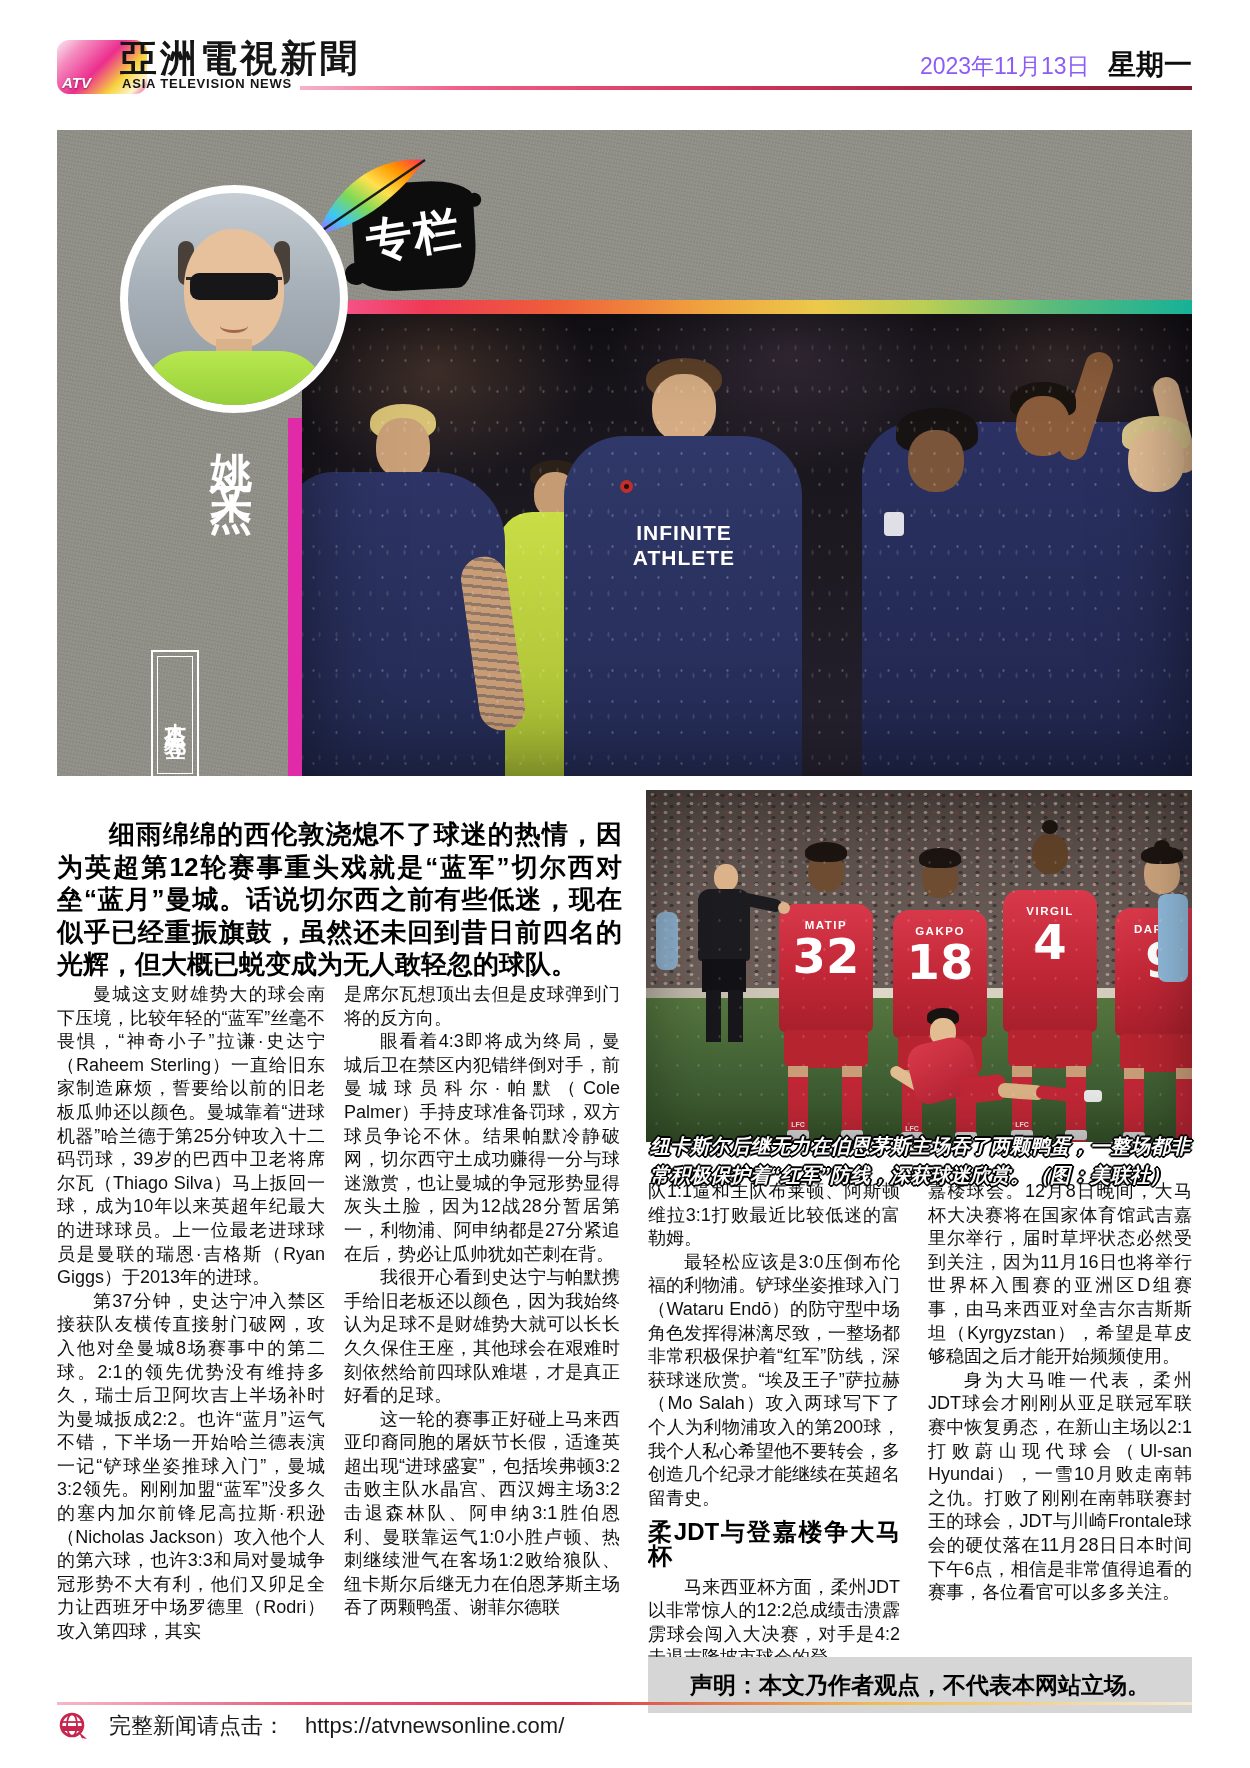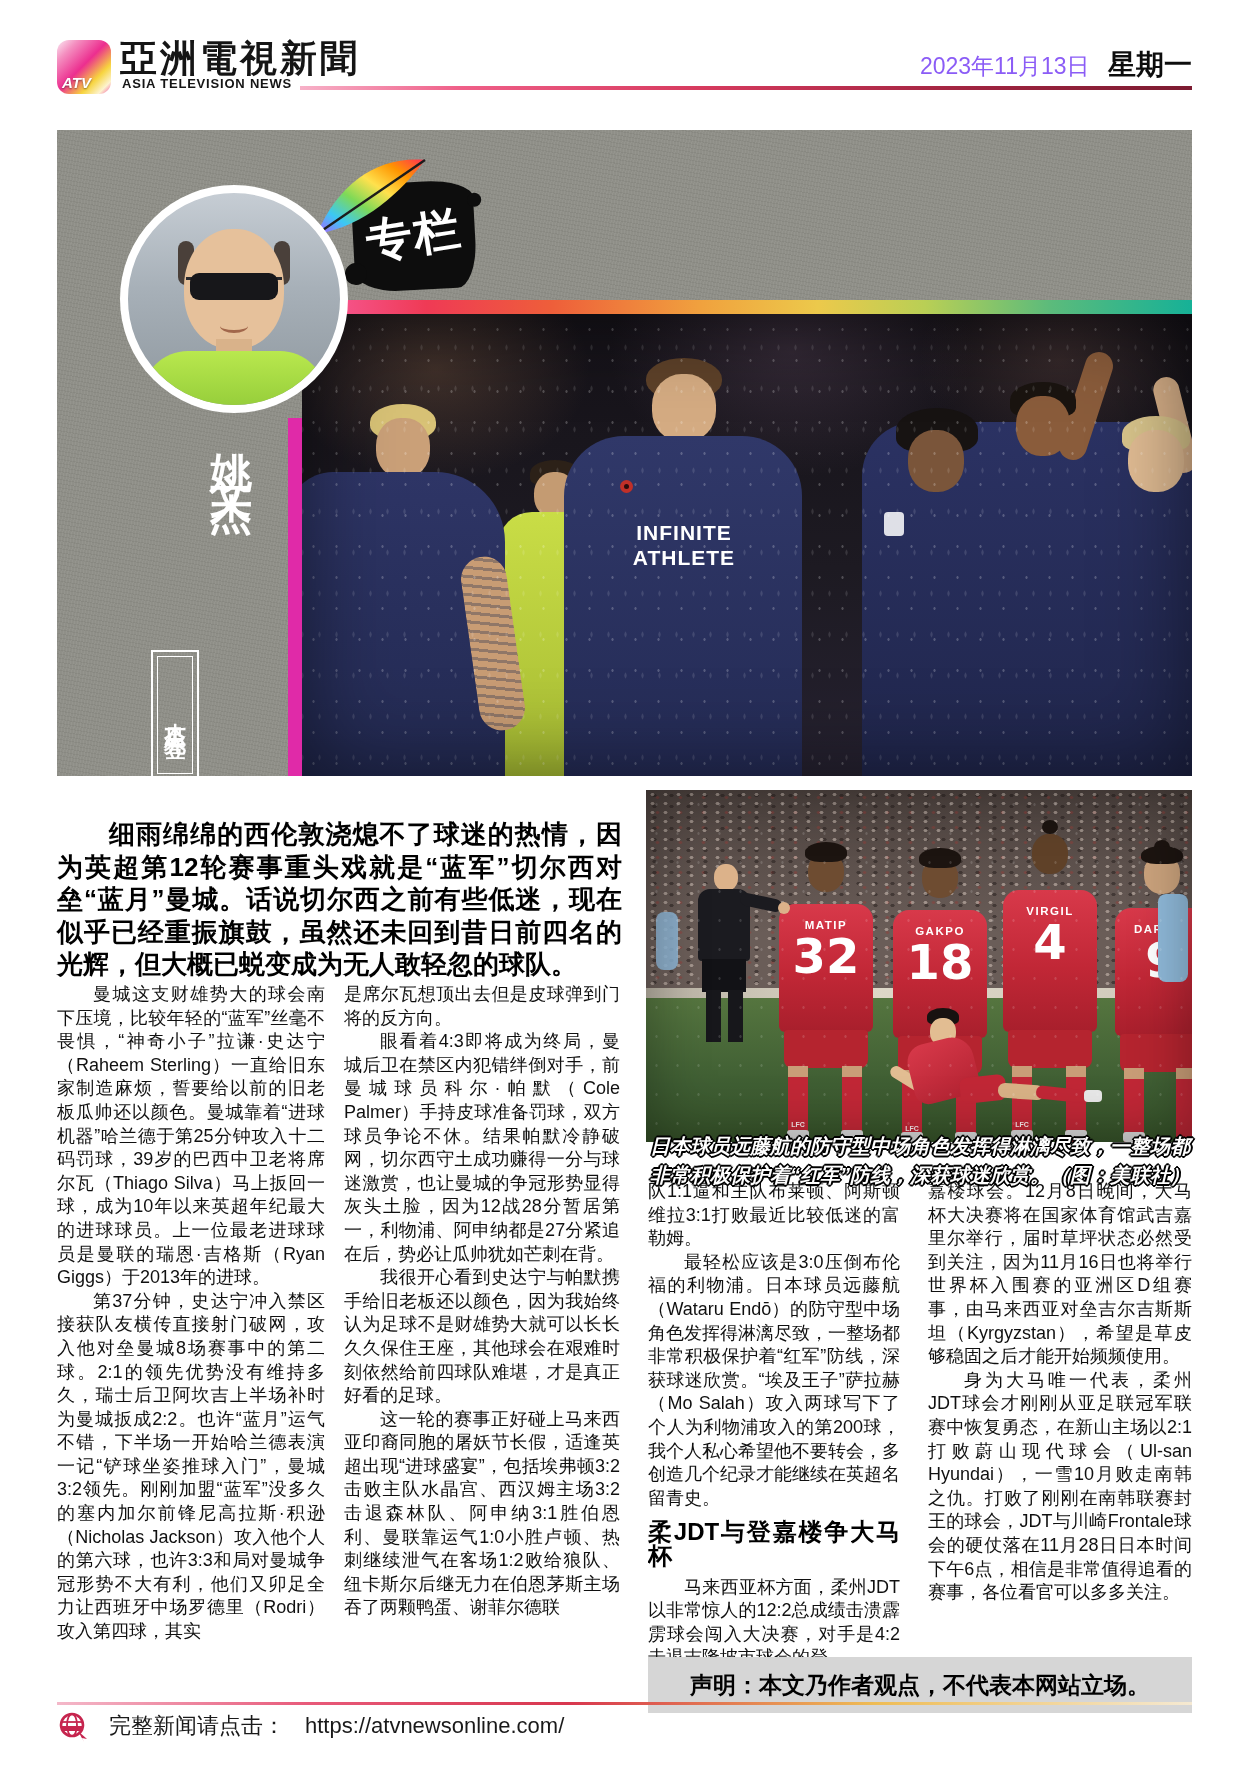--- a/index.html
+++ b/index.html
@@ -2,21 +2,21 @@
 <html><head>
 <meta charset="utf-8">
 <style>
   html,body{margin:0;padding:0;background:#e9e9e9;}
   #page{position:relative;width:1250px;height:1768px;background:#fff;margin:0 auto;overflow:hidden;
         font-family:"Liberation Sans",sans-serif;color:#111;}
   .abs{position:absolute;}
 
   
   #logo{left:57px;top:40px;width:54px;height:54px;border-radius:12px;
-    background:linear-gradient(135deg,#fbeaf3 0%,#f48fc0 20%,#ec2e8f 48%,#f7d43e 72%,#fdf3cf 88%,#ef4f9f 100%);}
+    background:linear-gradient(135deg,#fbeaf3 0%,#f48fc0 20%,#ec2e8f 48%,#f7d43e 72%,#fdf3cf 88%,#ef4f9f 100%);padding-left:36px;}
   #logo span{position:absolute;left:5px;bottom:3px;color:#fff;font-weight:bold;font-size:15px;
     text-shadow:0 1px 2px rgba(0,0,0,.45);font-style:italic;}
   #brand-cn{left:120px;top:34px;font-size:37px;font-weight:800;letter-spacing:3px;color:#151515;}
   #brand-en{left:122px;top:76px;font-size:13px;font-weight:bold;letter-spacing:.8px;color:#151515;}
   #header-rule{left:300px;top:86px;width:892px;height:4px;
     background:linear-gradient(90deg,#f7b1c8 0%,#ef5f88 18%,#d63a5e 45%,#a02440 75%,#7c1b31 100%);}
   #dateline{left:0;top:46px;width:1192px;text-align:right;}
   #dateline .d{font-size:23px;color:#8b5cf6;}
   #dateline .w{font-size:28px;font-weight:800;color:#0d0d0d;margin-left:14px;}
 
@@ -259,21 +259,21 @@
     <p>第37分钟，史达宁冲入禁区接获队友横传直接射门破网，攻入他对垒曼城8场赛事中的第二球。2:1的领先优势没有维持多久，瑞士后卫阿坎吉上半场补时为曼城扳成2:2。也许“蓝月”运气不错，下半场一开始哈兰德表演一记“铲球坐姿推球入门”，曼城3:2领先。刚刚加盟“蓝军”没多久的塞内加尔前锋尼高拉斯·积逊（Nicholas Jackson）攻入他个人的第六球，也许3:3和局对曼城争冠形势不大有利，他们又卯足全力让西班牙中场罗德里（Rodri）攻入第四球，其实</p>
   </div>
   <div class="abs col" id="col2">
     <p class="cont">是席尔瓦想顶出去但是皮球弹到门将的反方向。</p>
     <p>眼看着4:3即将成为终局，曼城后卫在禁区内犯错绊倒对手，前曼城球员科尔·帕默（Cole Palmer）手持皮球准备罚球，双方球员争论不休。结果帕默冷静破网，切尔西守土成功赚得一分与球迷激赏，也让曼城的争冠形势显得灰头土脸，因为12战28分暂居第一，利物浦、阿申纳都是27分紧追在后，势必让瓜帅犹如芒刺在背。</p>
     <p>我很开心看到史达宁与帕默携手给旧老板还以颜色，因为我始终认为足球不是财雄势大就可以长长久久保住王座，其他球会在艰难时刻依然给前四球队难堪，才是真正好看的足球。</p>
     <p>这一轮的赛事正好碰上马来西亚印裔同胞的屠妖节长假，适逢英超出现“进球盛宴”，包括埃弗顿3:2击败主队水晶宫、西汉姆主场3:2击退森林队、阿申纳3:1胜伯恩利、曼联靠运气1:0小胜卢顿、热刺继续泄气在客场1:2败给狼队、纽卡斯尔后继无力在伯恩茅斯主场吞了两颗鸭蛋、谢菲尔德联</p>
   </div>
   <div class="abs col" id="col3">
     <p class="cont">队1:1逼和主队布莱顿、阿斯顿维拉3:1打败最近比较低迷的富勒姆。</p>
-    <p>最轻松应该是3:0压倒布伦福的利物浦。日本球员远藤航（Wataru Endō）的防守型中场角色发挥得淋漓尽致，一整场都非常积极保护着“红军”防线，深获球迷欣赏。“埃及王子”萨拉赫（Mo Salah）攻入两球写下了个人为利物浦攻入的第200球，我个人私心希望他不要转会，多创造几个纪录才能继续在英超名留青史。</p>
+    <p>最轻松应该是3:0压倒布伦福的利物浦。铲球坐姿推球入门（Wataru Endō）的防守型中场角色发挥得淋漓尽致，一整场都非常积极保护着“红军”防线，深获球迷欣赏。“埃及王子”萨拉赫（Mo Salah）攻入两球写下了个人为利物浦攻入的第200球，我个人私心希望他不要转会，多创造几个纪录才能继续在英超名留青史。</p>
     <h3 id="sub-headline">柔JDT与登嘉楼争大马杯</h3>
     <p>马来西亚杯方面，柔州JDT以非常惊人的12:2总成绩击溃霹雳球会闯入大决赛，对手是4:2击退吉隆坡市球会的登</p>
   </div>
   <div class="abs col" id="col4">
     <p class="cont">嘉楼球会。12月8日晚间，大马杯大决赛将在国家体育馆武吉嘉里尔举行，届时草坪状态必然受到关注，因为11月16日也将举行世界杯入围赛的亚洲区D组赛事，由马来西亚对垒吉尔吉斯斯坦（Kyrgyzstan），希望是草皮够稳固之后才能开始频频使用。</p>
     <p>身为大马唯一代表，柔州JDT球会才刚刚从亚足联冠军联赛中恢复勇态，在新山主场以2:1打败蔚山现代球会（Ul-san Hyundai），一雪10月败走南韩之仇。打败了刚刚在南韩联赛封王的球会，JDT与川崎Frontale球会的硬仗落在11月28日日本时间下午6点，相信是非常值得追看的赛事，各位看官可以多多关注。</p>
   </div>
 
   <div class="abs" id="photo2">
     <div class="abs crowd"></div>
@@ -356,21 +356,21 @@
     <div class="abs endo-head"></div>
     <div class="abs endo-torso"></div>
     <div class="abs endo-short"></div>
     <div class="abs endo-thigh"></div>
     <div class="abs endo-sock"></div>
     <div class="abs endo-boot"></div>
     <div class="abs rain2"></div>
     <div class="abs vig2"></div>
   </div>
 
-  <p class="abs" id="caption">日本球员远藤航的防守型中场角色发挥得淋漓尽致，一整场都非常积极保护着“红军”防线，深获球迷欣赏。（图：美联社）</p>
+  <p class="abs" id="caption">纽卡斯尔后继无力在伯恩茅斯主场吞了两颗鸭蛋，一整场都非常积极保护着“红军”防线，深获球迷欣赏。（图：美联社）</p>
 
   <div class="abs" id="disclaimer">声明：本文乃作者观点，不代表本网站立场。</div>
 
   <div class="abs" id="footer-rule"></div>
   <div class="abs" id="footer">
     <svg width="32" height="32" viewBox="0 0 32 32">
       <circle cx="15" cy="15" r="11" fill="none" stroke="#c6254e" stroke-width="2.6"></circle>
       <ellipse cx="15" cy="15" rx="5" ry="11" fill="none" stroke="#c6254e" stroke-width="1.8"></ellipse>
       <line x1="4" y1="12" x2="26" y2="12" stroke="#c6254e" stroke-width="1.8"></line>
       <rect x="5" y="16" width="20" height="5" fill="#c6254e"></rect>

